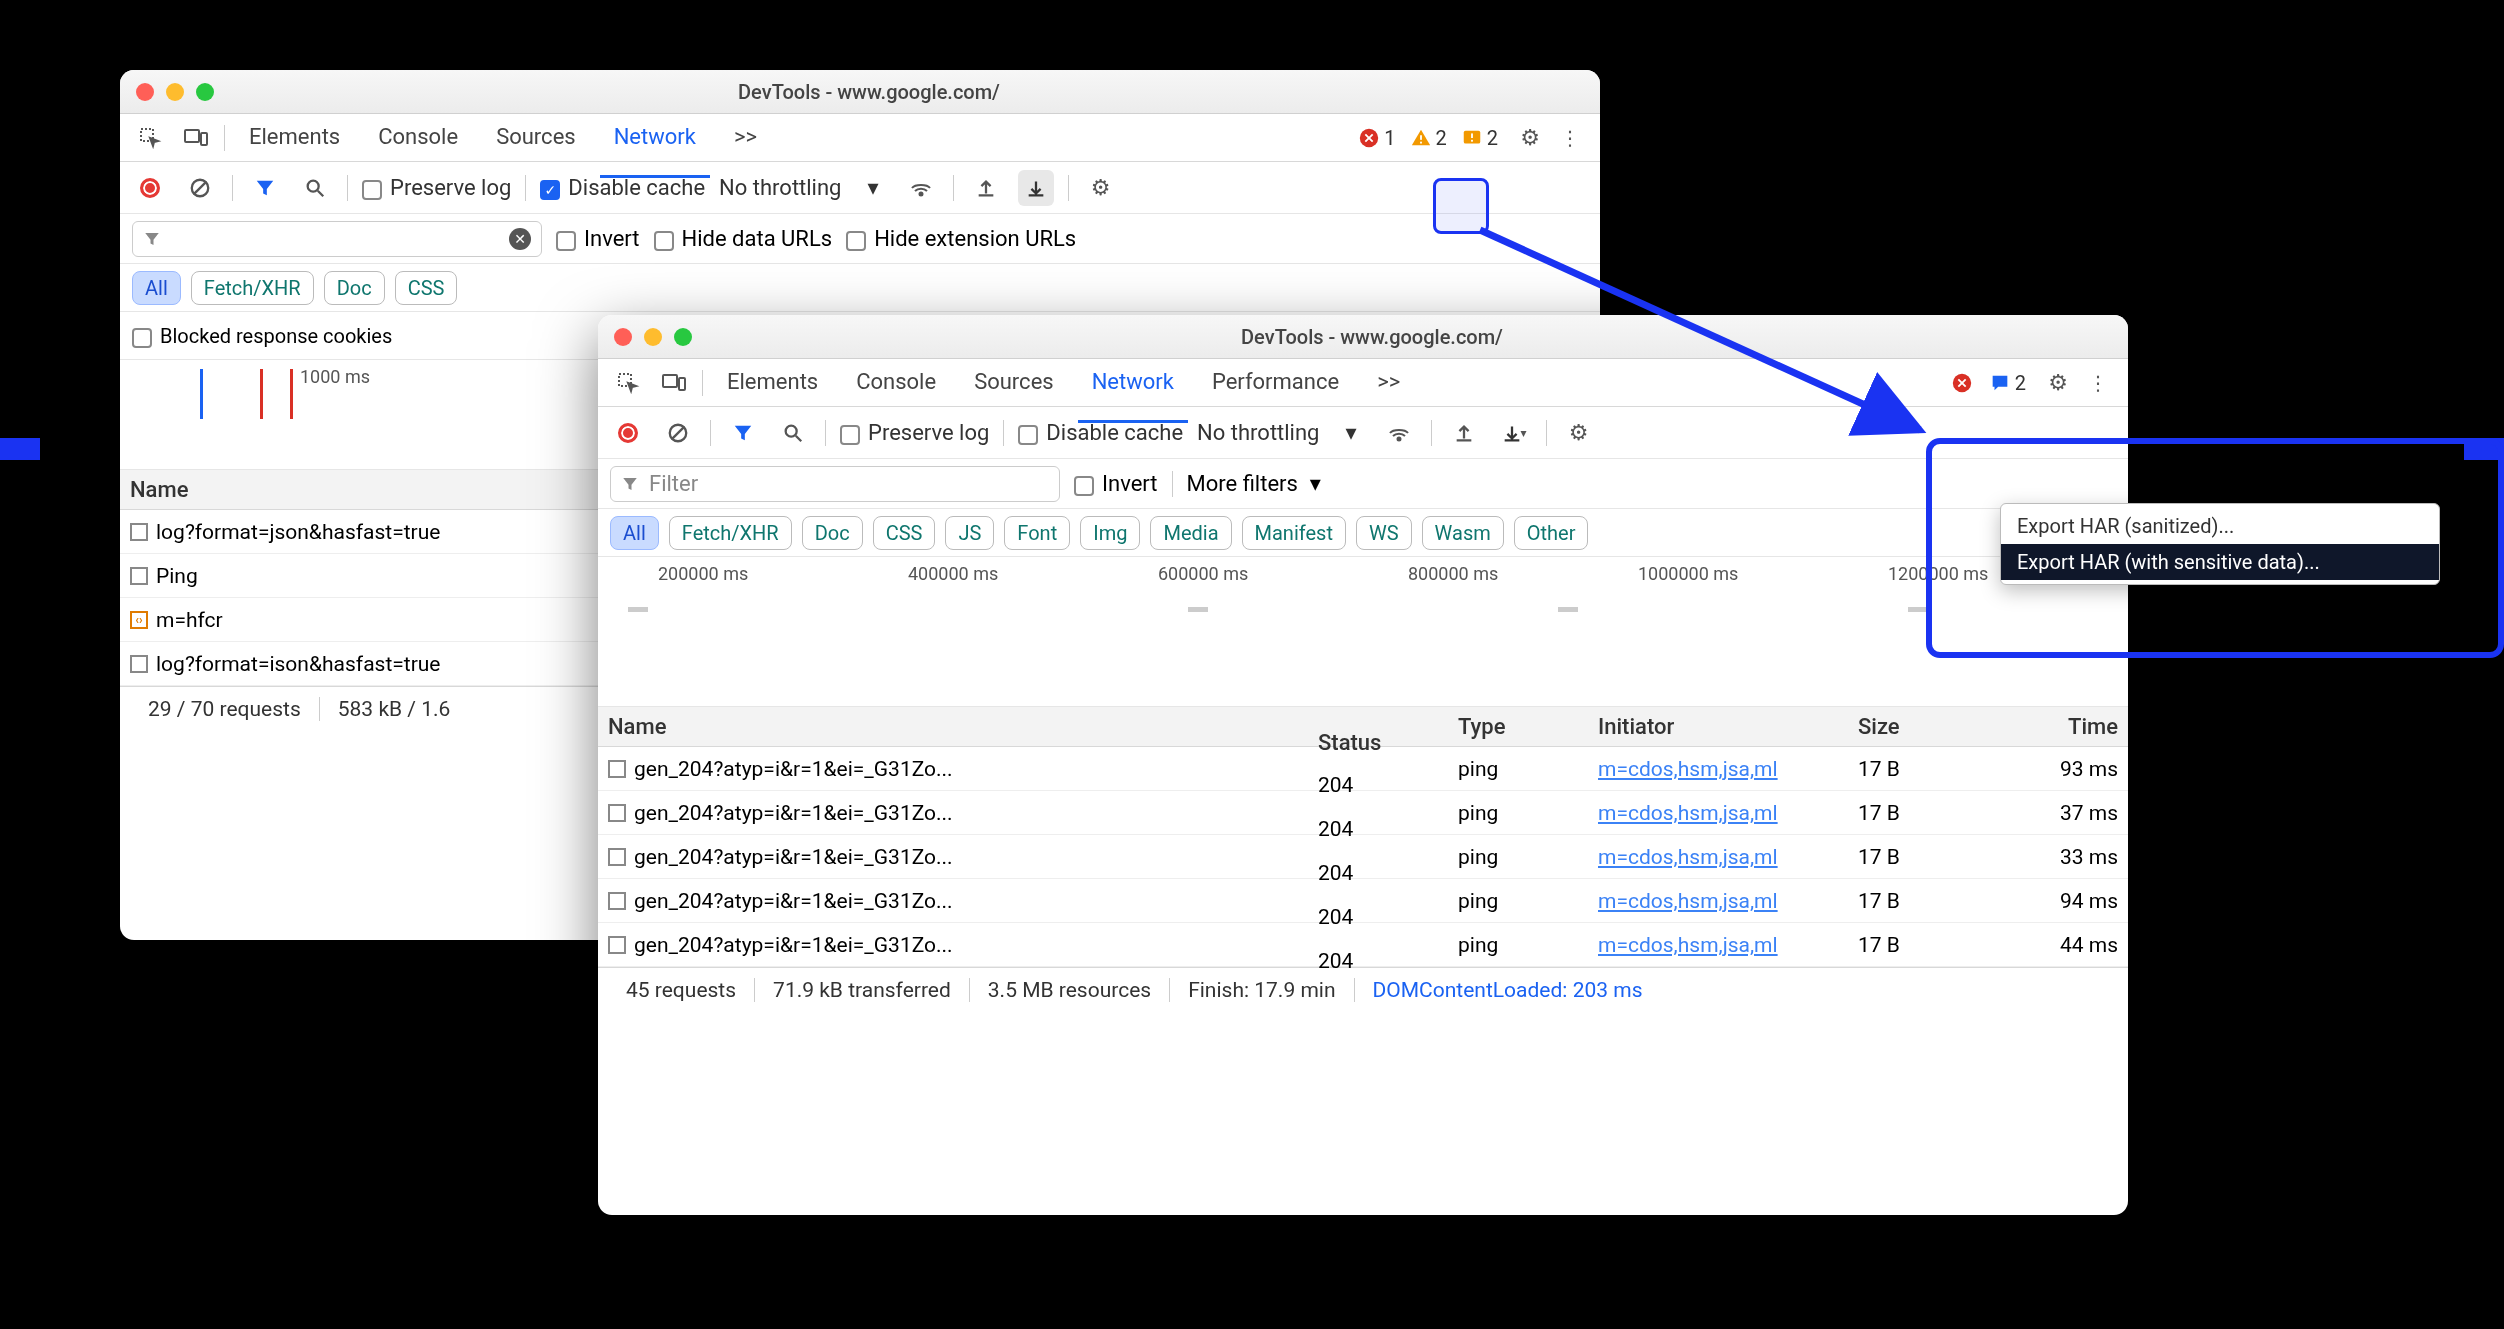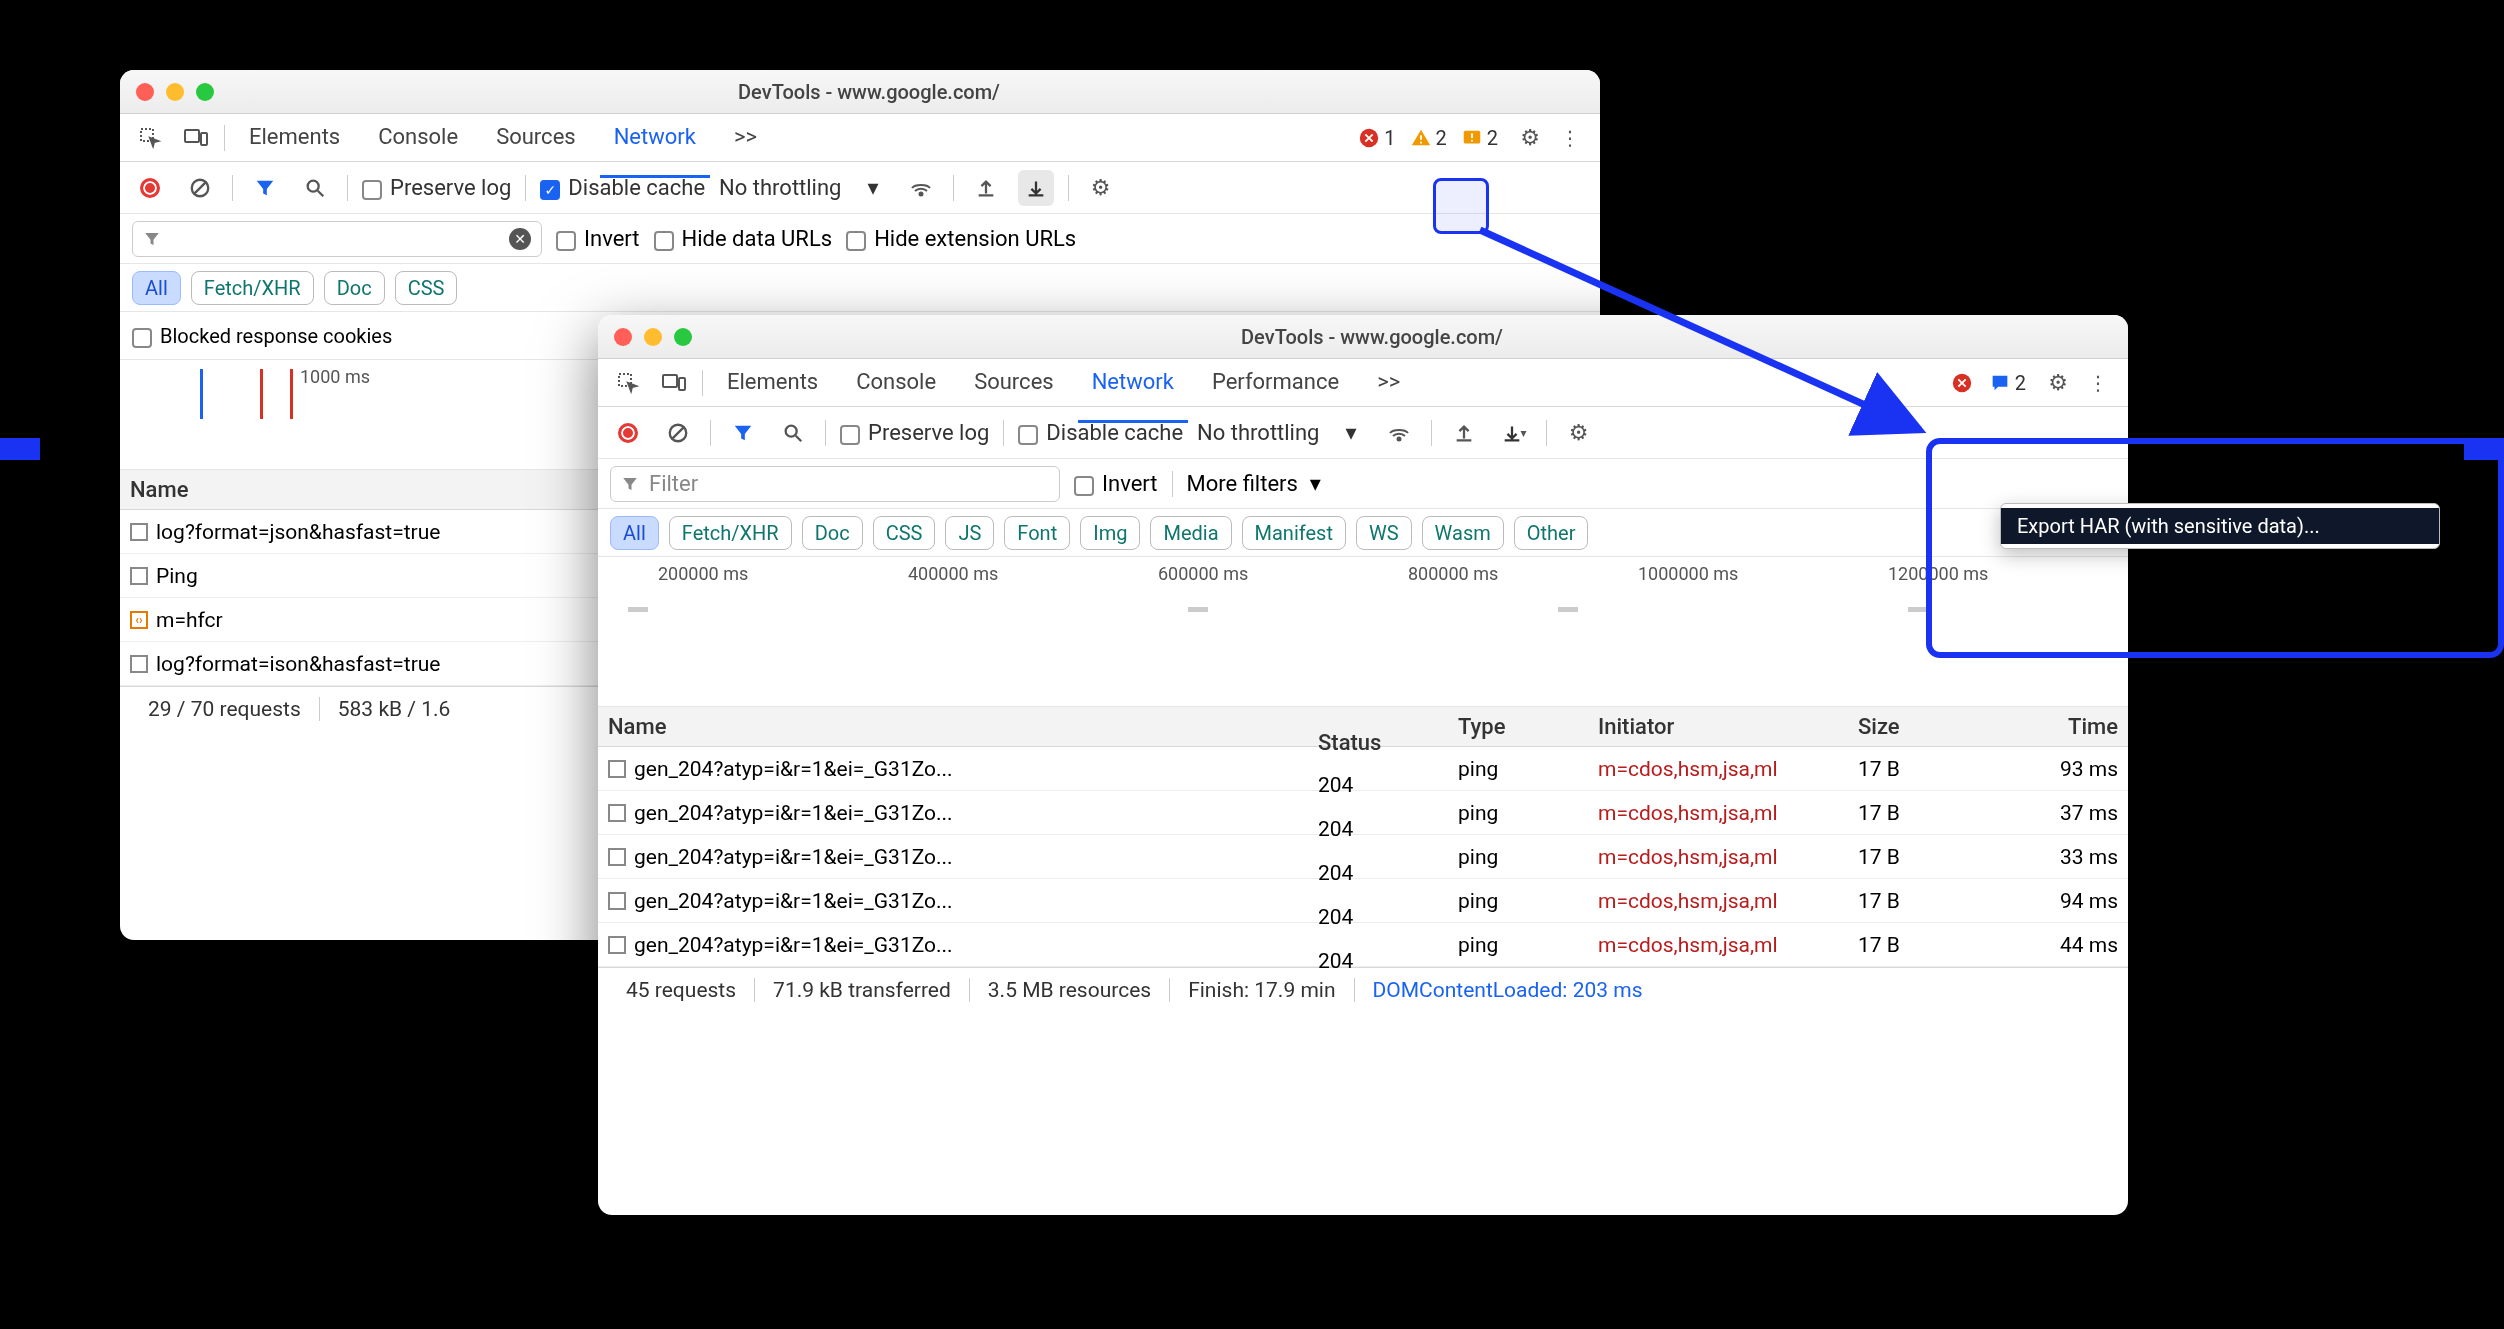--- a/index.html
+++ b/index.html
@@ -51,21 +51,21 @@
 .colhead { height: 40px; display: flex; align-items: center; background: #f3f3f3; border-bottom: 1px solid #d8d8d8; font-size: 22px; font-weight: 500; color: #333; }
 .colhead > div, .row > div { padding: 0 10px; overflow: hidden; text-overflow: ellipsis; white-space: nowrap; }
 .col-name { flex: 1; }
 .col-status { width: 140px; margin-top: 32px; }
 .col-type { width: 140px; }
 .col-init { width: 260px; }
 .col-size { width: 130px; text-align: left; }
 .col-time { width: 150px; text-align: right; padding-right: 20px; }
 
 .row { height: 44px; display: flex; align-items: center; font-size: 21px; border-bottom: 1px solid #eee; }
-.row .col-init { color: #b91c1c; }
+.row .col-init { text-decoration: underline; color: #3b82f6; }
 .row .col-name { display: flex; align-items: center; gap: 8px; }
 .file-ic { width: 18px; height: 18px; border: 2px solid #888; flex-shrink: 0; }
 .file-ic.code { border-color: #e07b00; color: #e07b00; display:flex; align-items:center; justify-content:center; font-size:12px; font-weight:bold; }
 
 .statusbar { height: 44px; display: flex; align-items: center; gap: 0; font-size: 21px; color: #333; border-top: 1px solid #d8d8d8; padding: 0 10px; }
 .statusbar > span { padding: 0 18px; border-right: 1px solid #ccc; }
 .statusbar > span:last-child { border-right: none; }
 .dcl { color: #1a62f2; }
 
 .download-highlight { position: absolute; border: 3px solid #1a33f2; border-radius: 8px; background: rgba(26,51,242,0.08); pointer-events: none; }
@@ -510,16 +510,17 @@
         <marker id="ah" markerWidth="12" markerHeight="12" refX="9" refY="5" orient="auto">
           <path d="M0,0 L10,5 L0,10 Z" fill="#1a33f2"></path>
         </marker>
       </defs>
   <line x1="30" y1="30" x2="470" y2="230" stroke="#1a33f2" stroke-width="7" marker-end="url(#ah)"></line>
 </svg>
 
 <div class="blue-rect" style="left:1806px; top:368px; width:578px; height:220px;"></div>
 
 <div class="context-menu" style="left:1880px; top:433px; width:440px;">
+  <div class="menu-item">Export HAR (sanitized)...</div>
   <div class="menu-item selected">Export HAR (with sensitive data)...</div>
 </div>
 
 </div>
 
 </body></html>

